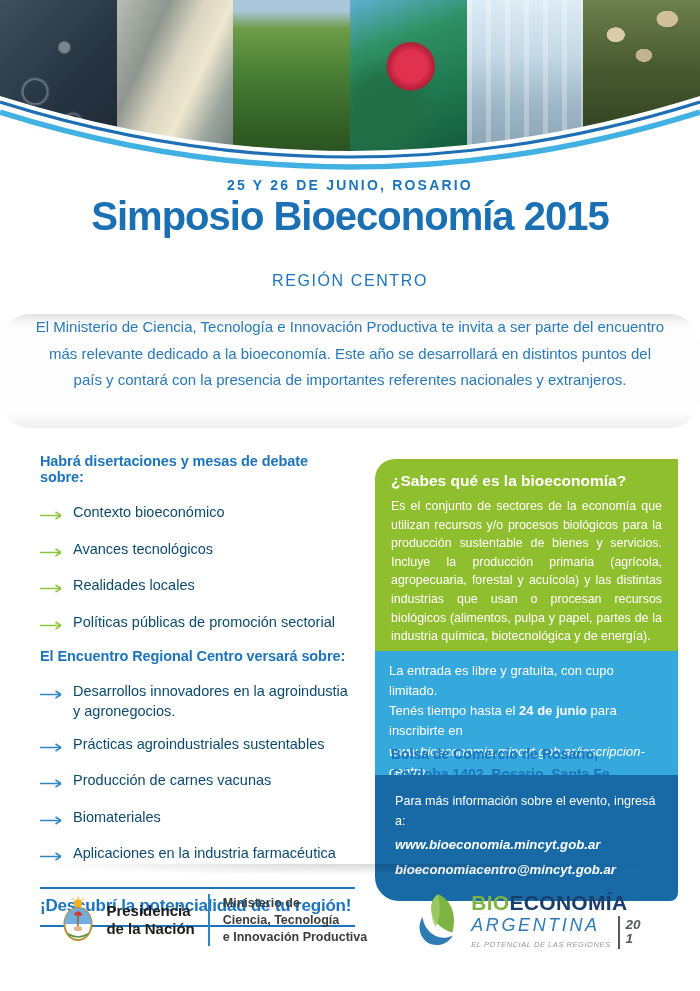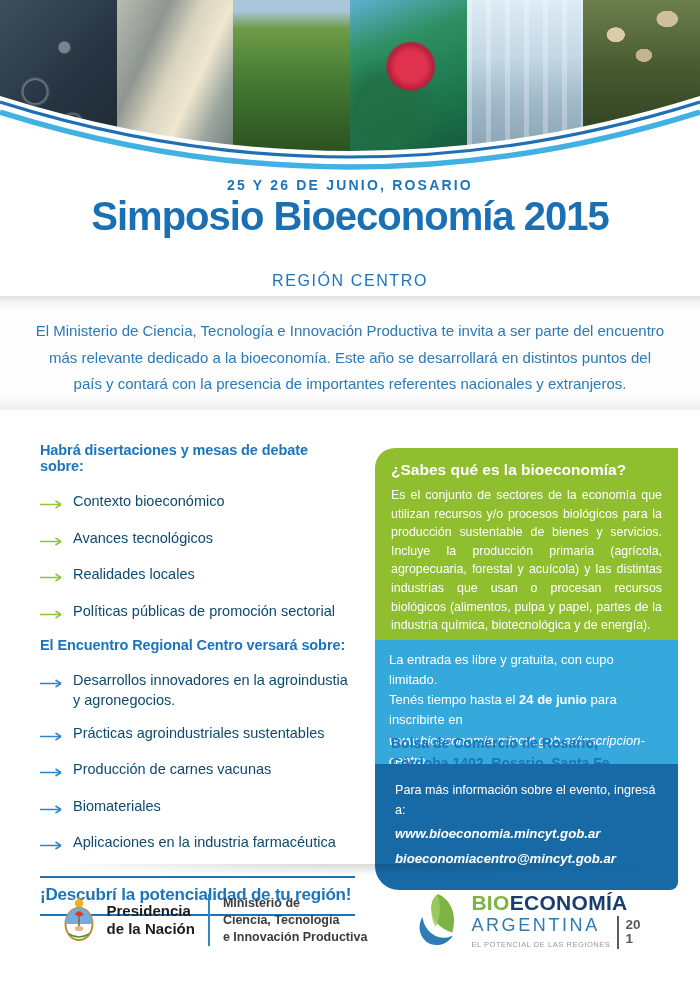--- a/index.html
+++ b/index.html
@@ -34,28 +34,27 @@
 
   
   .hero-date{position:absolute;top:177px;left:0;width:700px;text-align:center;
              font-size:14px;font-weight:bold;letter-spacing:2.2px;color:#1c75bc;}
   .hero-title{position:absolute;top:194px;left:0;width:700px;text-align:center;margin:0;
               font-size:40px;font-weight:bold;letter-spacing:-1px;color:#1b70b4;}
   .hero-sub{position:absolute;top:272px;left:0;width:700px;text-align:center;
             font-size:16px;font-weight:400;letter-spacing:1.6px;color:#1c75bc;}
 
   
-  .intro-band{position:absolute;top:296px;left:0;width:700px;height:114px;box-sizing:border-box;
-      padding-top:22px;
+  .intro-band{position:absolute;top:314px;left:0;width:700px;height:114px;box-sizing:border-box;
       background:linear-gradient(180deg, rgba(0,0,0,0.11) 0px, rgba(0,0,0,0.03) 7px, rgba(0,0,0,0) 14px,
-                 rgba(0,0,0,0) 100px, rgba(0,0,0,0.06) 114px), #fdfdfd;}
+                 rgba(0,0,0,0) 100px, rgba(0,0,0,0.06) 114px), #fdfdfd;border-radius:31px;}
   .intro-line{text-align:center;font-size:15px;line-height:1.78;color:#2a7ab8;}
 
   
-  .columns{position:absolute;top:440px;left:40px;width:638px;display:flex;gap:20px;justify-content:space-between;}
+  .columns{position:absolute;top:451px;left:40px;width:638px;display:flex;gap:20px;justify-content:space-between;}
   .col-left{width:315px;}
   .sec{font-size:14.5px;font-weight:bold;color:#1c75bc;margin:2px 0 17px;letter-spacing:-0.1px;}
   .sec.second{margin-top:10px;}
   .arrow-list{list-style:none;margin:0 0 8px;padding:0;}
   .arrow-list li{display:flex;align-items:flex-start;gap:9px;margin-bottom:12.5px;
                  font-size:14.5px;line-height:1.38;color:#0c4a6e;}
   .arrow-ic{flex:0 0 24px;margin-top:4px;}
   .green-arrows .arrow-ic{color:#8cc63f;}
   .blue-arrows .arrow-ic{color:#2e86c8;}
   .cta{margin-top:20px;border-top:2px solid #1c75bc;border-bottom:2px solid #1c75bc;
@@ -86,21 +85,21 @@
          align-items:center;gap:26px;}
   .gov{display:flex;align-items:center;}
   .presidencia{font-size:15px;font-weight:bold;color:#1d1d1b;line-height:1.2;margin-left:9px;}
   .gov-divider{width:2px;height:52px;background:#2e86c8;margin:0 13px;}
   .ministerio{font-size:12.5px;font-weight:bold;color:#3c3c3b;line-height:1.35;}
   .bio{display:flex;align-items:center;gap:10px;margin-left:16px;justify-content:flex-end;}
   .bio-text{display:flex;flex-direction:column;}
   .bio-l1{font-size:21px;font-weight:bold;letter-spacing:0.3px;line-height:1.05;}
   .bio-l1 .g{color:#7cb342;}
   .bio-l1 .n{color:#1b3d6e;}
-  .bio-lower{display:flex;align-items:stretch;margin-top:2px;}
+  .bio-lower{display:flex;align-items:stretch;margin-top:2px;font-style:italic;}
   .bio-lower-left{display:flex;flex-direction:column;}
   .arg{font-size:18px;letter-spacing:2.6px;color:#2f7cb5;line-height:1.1;}
   .tagline{font-size:7.5px;color:#989898;letter-spacing:0.55px;margin-top:4px;}
   .yearbox{border-left:2px solid #58595b;margin-left:7px;padding-left:6px;
            font-size:13.5px;line-height:1.05;color:#58595b;font-weight:bold;
            display:flex;flex-direction:column;justify-content:center;}
 </style>
 </head>
 <body>
 

